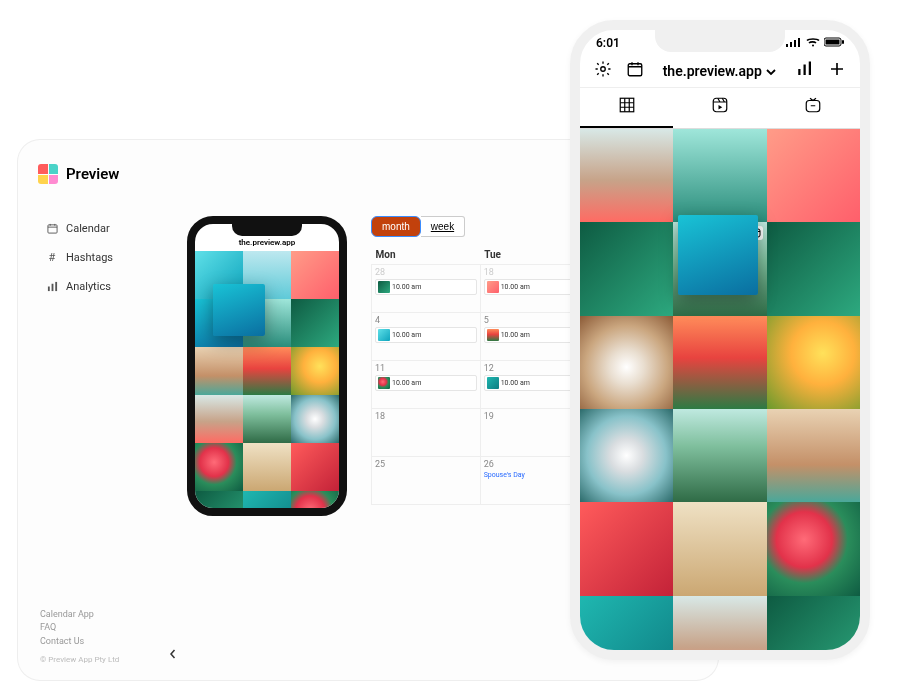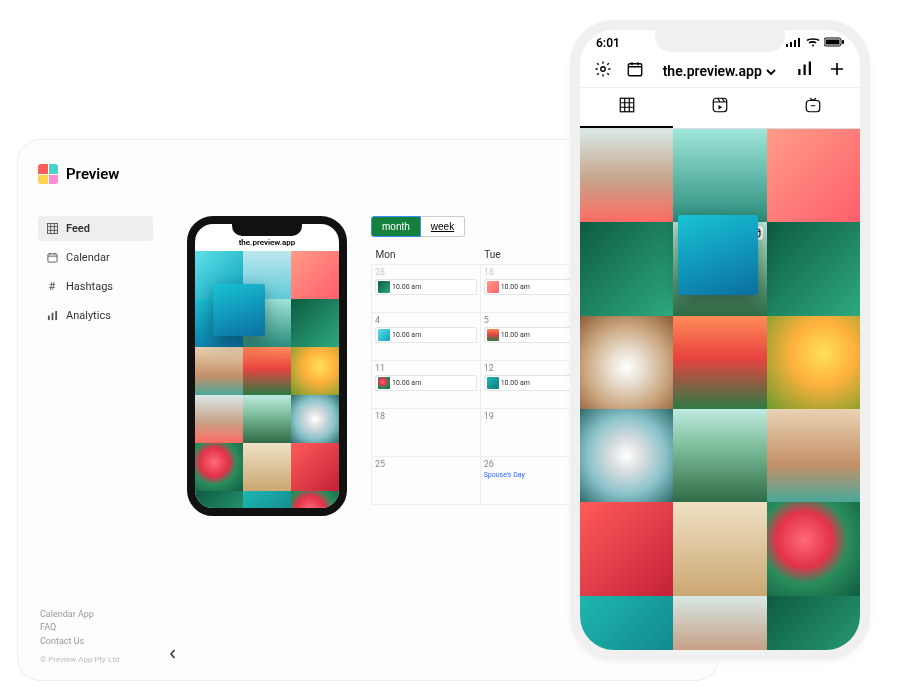--- a/index.html
+++ b/index.html
@@ -64,24 +64,24 @@
   .mini-grid .cell{ aspect-ratio:1/1; }
 
   
   .calendar { flex:1; font-size:10px; min-width:210px;}
   .cal-toggle { display:flex; gap:0; margin-bottom:8px;}
   .cal-toggle button{
     font-size:10px; padding:4px 10px; border:1px solid #ccc; background:#fff; cursor:pointer;
   }
   .cal-toggle button:first-child{ border-radius:3px 0 0 3px;}
   .cal-toggle button:last-child{ border-radius:0 3px 3px 0; border-left:none;text-decoration:underline;}
-  .cal-toggle button.on{ background:#15803d; color:#fff; border-color:#3a8dff;}
+  .cal-toggle button.on{ background:#c2410c; color:#fff; border-color:#3a8dff;border-radius:6px;}
   .cal-month{ float:right; font-size:15px; font-weight:600; margin-top:-22px;}
   .cal-table{ width:100%; border-collapse:collapse; table-layout:fixed;}
-  .cal-table th{ text-align:left; font-weight:400; font-size:10px; padding:4px 4px; color:#333;}
+  .cal-table th{ text-align:left; font-weight:700; font-size:10px; padding:4px 4px; color:#333;}
   .cal-table td{
     border:1px solid #eee; height:48px; vertical-align:top; padding:2px 3px;
     font-size:8px; color:#888;
   }
   .cal-table td .daynum{ font-size:9px; }
   .cal-table td.prev .daynum{ color:#ccc;}
   .cal-event{
     display:flex; align-items:center; gap:2px; margin-top:2px;
     background:#fff; border:1px solid #e5e5e5; border-radius:2px;
     padding:1px 2px; font-size:7px; color:#333; white-space:nowrap;
@@ -180,29 +180,20 @@
         <span></span>
         <span></span>
         <span></span>
     </span>
     <span class="app-title">Preview</span>
   </div>
 
   <div class="desktop-body">
 
     <div class="sidebar">
-      <div class="nav-item active">
-        <span class="nav-icon">
-          <svg width="11" height="11" viewBox="0 0 12 12" fill="none" stroke="currentColor" stroke-width="1">
-              <rect x=".5" y=".5" width="11" height="11"></rect>
-              <path d="M4 .5v11M8 .5v11M.5 4h11M.5 8h11"></path>
-            </svg>
-        </span>
-        <span>Feed</span>
-      </div>
       <div class="nav-item">
         <span class="nav-icon">
           <svg width="11" height="11" viewBox="0 0 12 12" fill="none" stroke="currentColor" stroke-width="1">
               <rect x="1" y="2" width="10" height="9" rx="1"></rect>
               <path d="M1 4.5h10M3.5 1v2M8.5 1v2"></path>
             </svg>
         </span>
         <span>Calendar</span>
       </div>
       <div class="nav-item">

